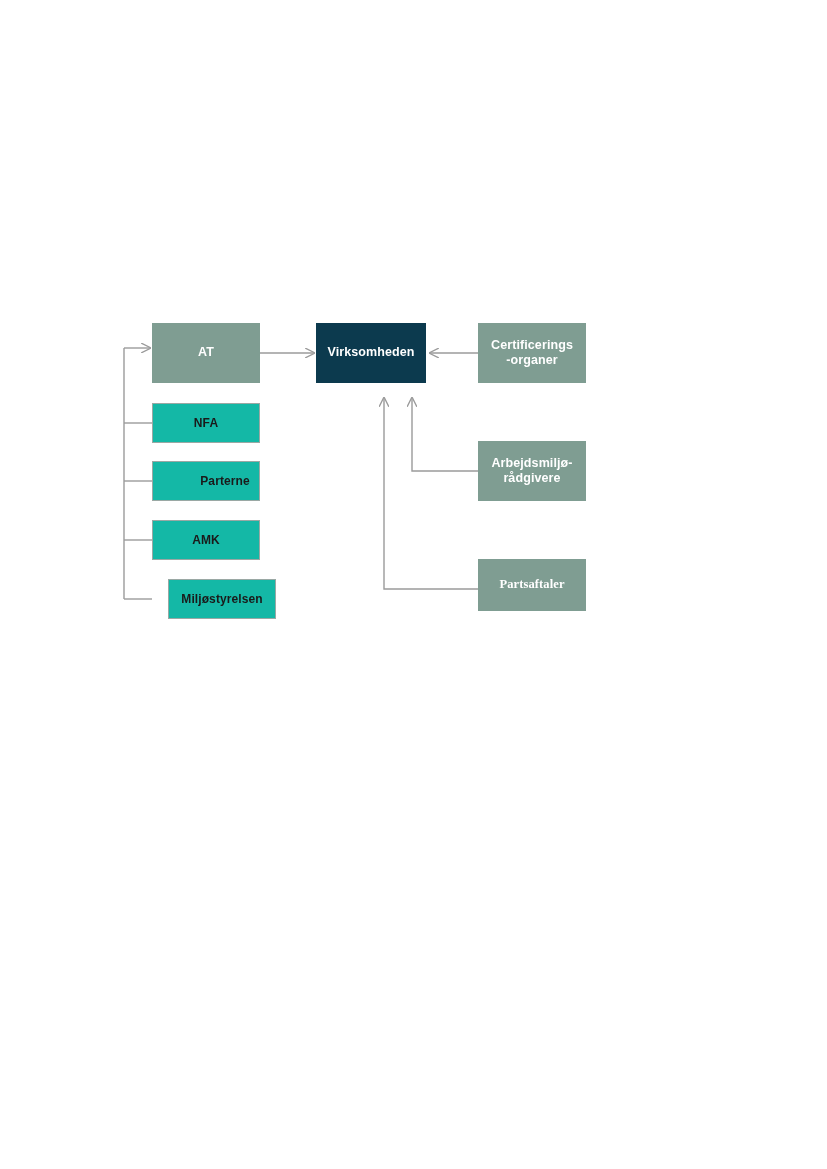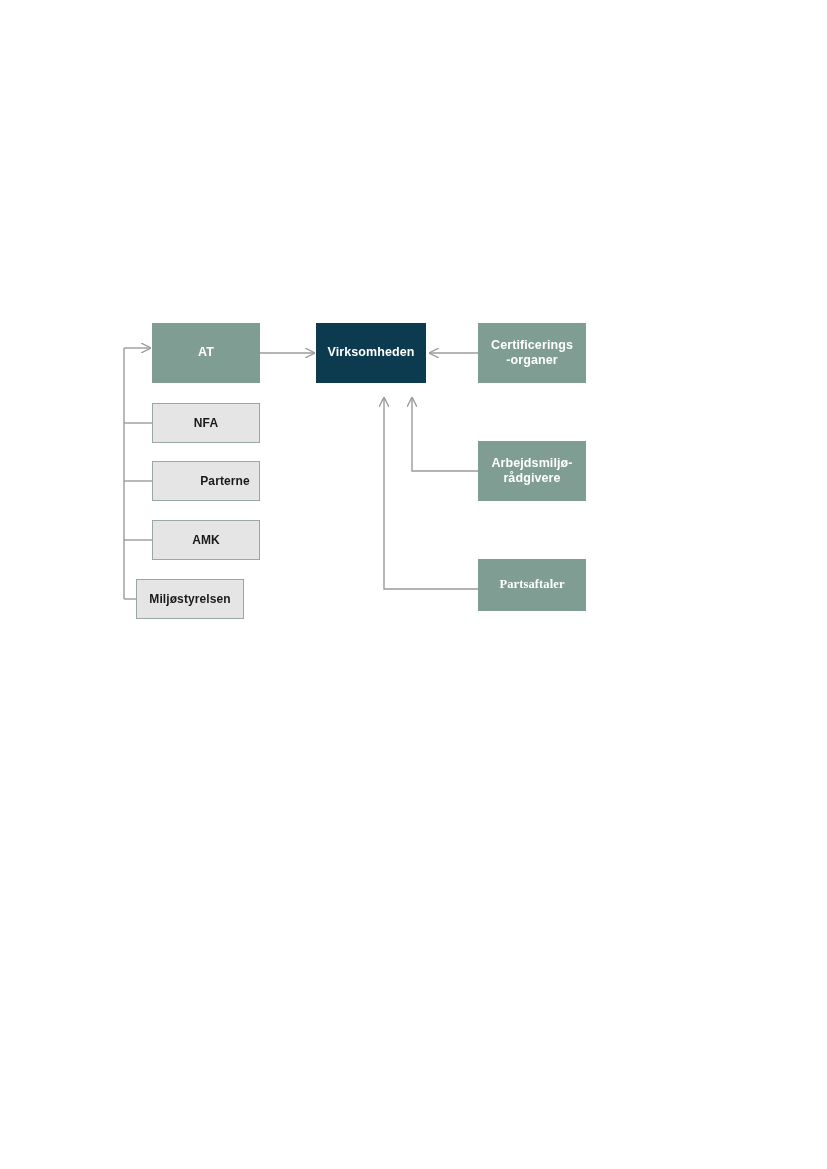--- a/index.html
+++ b/index.html
@@ -52,32 +52,32 @@
     font-size: 12.5px;
   }
   .node.navy {
     background: #0c3a4e;
     border: 1px solid #0c3a4e;
     color: #ffffff;
     font-weight: bold;
     font-size: 12.5px;
   }
   .node.plain {
-    background: #e5e5e5;
+    background: #14b8a6;
     border: 1px solid #9aa8a4;
     color: #1a1a1a;
     font-weight: bold;
     font-size: 12px;
   }
   
   #node-at            { left:152px; top:323px;  width:108px; height:60px;text-align:center; }
   #node-nfa           { left:152px; top:403px;  width:108px; height:40px; }
   #node-parterne      { left:152px; top:461px;  width:108px; height:40px;padding-left:38px; }
   #node-amk           { left:152px; top:520px;  width:108px; height:40px; }
-  #node-miljoe        { left:136px; top:579px;  width:108px; height:40px; }
+  #node-miljoe        { left:168px; top:579px;  width:108px; height:40px; }
   #node-virksomheden  { left:316px; top:323px;  width:110px; height:60px;text-align:center; }
   #node-cert          { left:478px; top:323px;  width:108px; height:60px; }
   #node-raadgivere    { left:478px; top:441px;  width:108px; height:60px;text-align:center; }
   #node-partsaftaler  { left:478px; top:559px;  width:108px; height:52px;font-family:Liberation Serif, serif; }
 </style>
 </head>
 <body>
 
 <div id="diagram-canvas">
 

